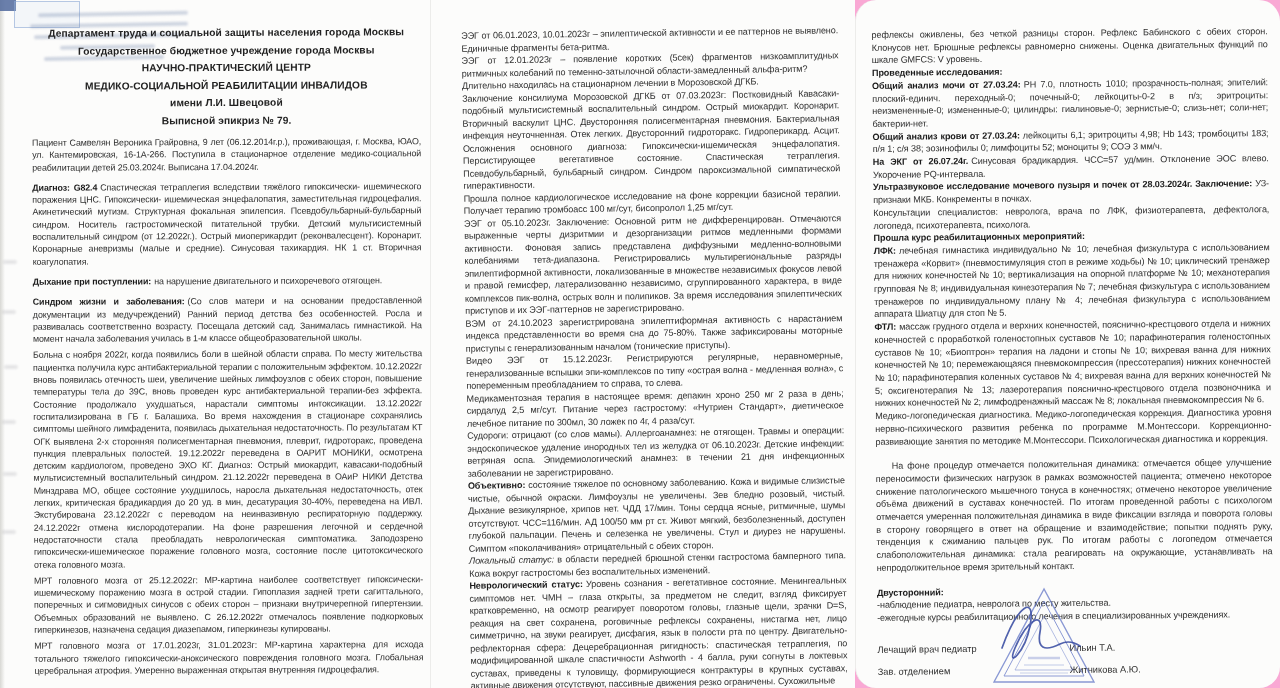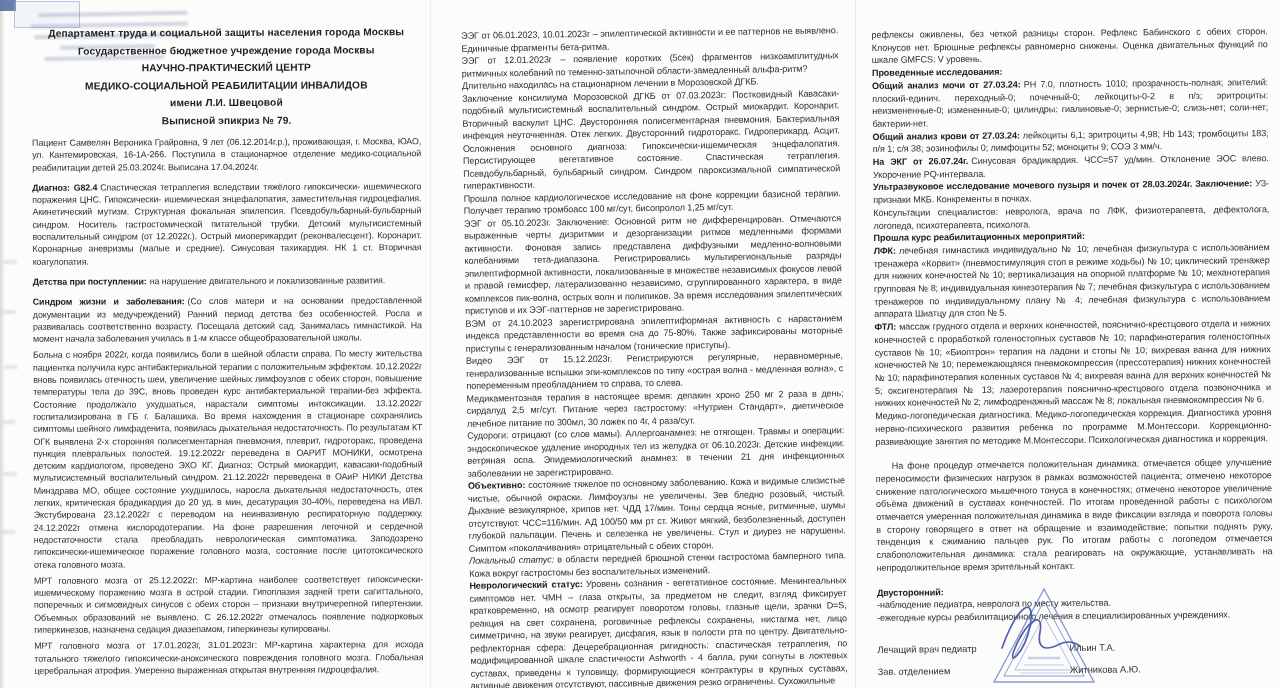--- a/index.html
+++ b/index.html
@@ -7,21 +7,21 @@
   body {
     font-family: "Liberation Sans", "DejaVu Sans", sans-serif;
     background:#f2f2f0;
     color:#2e2e2e;
     position:relative;
   }
   .doc { position:absolute; inset:0; background:#f9a8d4; }
   .page { position:absolute; top:0; height:688px; overflow:hidden; background:#fcfcfb; }
   .page-left  { left:0;    width:430px; padding:24px 8px 0 33px; }
   .page-mid   { left:430px; width:425px; padding:27px 13px 0 34px; border-left:1px solid #ececea; }
-  .page-right { left:855px; width:425px; padding:27px 10px 0 18px; border-left:1px solid #ececea; }
+  .page-right { left:855px; width:425px; padding:27px 10px 0 18px; border-left:1px solid #ececea;border-radius:21px; }
   .page-left::before{
     content:""; position:absolute; left:0; top:0; bottom:0; width:5px;
     background:linear-gradient(to right, #d8d8d4, rgba(216,216,212,0));
   }
   .tilt-l { transform:rotate(-0.25deg); }
   .tilt-m { transform:rotate(-0.85deg); transform-origin:50% 40%; }
   .tilt-r { transform:rotate(-0.55deg); transform-origin:50% 40%; }
 
   
   .org-header { text-align:center; margin-bottom:7px; }
@@ -86,21 +86,21 @@
         <div>Департамент труда и социальной защиты населения города Москвы</div>
         <div>Государственное бюджетное учреждение города Москвы</div>
         <div>НАУЧНО-ПРАКТИЧЕСКИЙ ЦЕНТР</div>
         <div>МЕДИКО-СОЦИАЛЬНОЙ РЕАБИЛИТАЦИИ ИНВАЛИДОВ</div>
         <div>имени Л.И. Швецовой</div>
         <div>Выписной эпикриз № 79.</div>
       </header>
 
       <p class="p"><span>Пациент Самвелян Вероника Грайровна, 9 лет (06.12.2014г.р.), проживающая, г. Москва, ЮАО, ул. Кантемировская, 16-1А-266. Поступила в стационарное отделение медико-социальной реабилитации детей 25.03.2024г. Выписана 17.04.2024г.</span></p>
       <p class="p mt8"><b>Диагноз: G82.4</b><span>Спастическая тетраплегия вследствии тяжёлого гипоксически- ишемического поражения ЦНС. Гипоксически- ишемическая энцефалопатия, заместительная гидроцефалия. Акинетический мутизм. Структурная фокальная эпилепсия. Псевдобульбарный-бульбарный синдром. Носитель гастростомической питательной трубки. Детский мультисистемный воспалительный синдром (от 12.2022г.). Острый миоперикардит (реконвалесцент). Коронарит. Коронарные аневризмы (малые и средние). Синусовая тахикардия. НК 1 ст. Вторичная коагулопатия.</span></p>
-      <p class="p mt8"><b>Детства при поступлении:</b><span>на нарушение двигательного и локализованные развития.</span></p>
+      <p class="p mt8"><b>Дыхание при поступлении:</b><span>на нарушение двигательного и психоречевого отягощен.</span></p>
       <p class="p mt8"><b>Синдром жизни и заболевания:</b><span>(Со слов матери и на основании предоставленной документации из медучреждений) Ранний период детства без особенностей. Росла и развивалась соответственно возрасту. Посещала детский сад. Занималась гимнастикой. На момент начала заболевания училась в 1-м классе общеобразовательной школы.</span></p>
       <p class="p"><span>Больна с ноября 2022г, когда появились боли в шейной области справа. По месту жительства пациентка получила курс антибактериальной терапии с положительным эффектом. 10.12.2022г вновь появилась отечность шеи, увеличение шейных лимфоузлов с обеих сторон, повышение температуры тела до 39С, вновь проведен курс антибактериальной терапии-без эффекта. Состояние продолжало ухудшаться, нарастали симптомы интоксикации. 13.12.2022г госпитализирована в ГБ г. Балашиха. Во время нахождения в стационаре сохранялись симптомы шейного лимфаденита, появилась дыхательная недостаточность. По результатам КТ ОГК выявлена 2-х сторонняя полисегментарная пневмония, плеврит, гидроторакс, проведена пункция плевральных полостей. 19.12.2022г переведена в ОАРИТ МОНИКИ, осмотрена детским кардиологом, проведено ЭХО КГ. Диагноз: Острый миокардит, кавасаки-подобный мультисистемный воспалительный синдром. 21.12.2022г переведена в ОАиР НИКИ Детства Минздрава МО, общее состояние ухудшилось, наросла дыхательная недостаточность, отек легких, критическая брадикардия до 20 уд. в мин, десатурация 30-40%, переведена на ИВЛ. Экстубирована 23.12.2022г с переводом на неинвазивную респираторную поддержку. 24.12.2022г отмена кислородотерапии. На фоне разрешения легочной и сердечной недостаточности стала преобладать неврологическая симптоматика. Заподозрено гипоксически-ишемическое поражение головного мозга, состояние после цитотоксического отека головного мозга.</span></p>
       <p class="p"><span>МРТ головного мозга от 25.12.2022г: МР-картина наиболее соответствует гипоксически-ишемическому поражению мозга в острой стадии. Гипоплазия задней трети сагиттального, поперечных и сигмовидных синусов с обеих сторон – признаки внутричерепной гипертензии. Объемных образований не выявлено. С 26.12.2022г отмечалось появление подкорковых гиперкинезов, назначена седация диазепамом, гиперкинезы купированы.</span></p>
       <p class="p"><span>МРТ головного мозга от 17.01.2023г, 31.01.2023г: МР-картина характерна для исхода тотального тяжелого гипоксически-аноксического повреждения головного мозга. Глобальная церебральная атрофия. Умеренно выраженная открытая внутренняя гидроцефалия.</span></p>
     </div>
   </section>
 
   <section class="page page-mid">
     <div class="tilt-m">
       <p class="p"><span>ЭЭГ от 06.01.2023, 10.01.2023г – эпилептической активности и ее паттернов не выявлено. Единичные фрагменты бета-ритма.</span></p>

